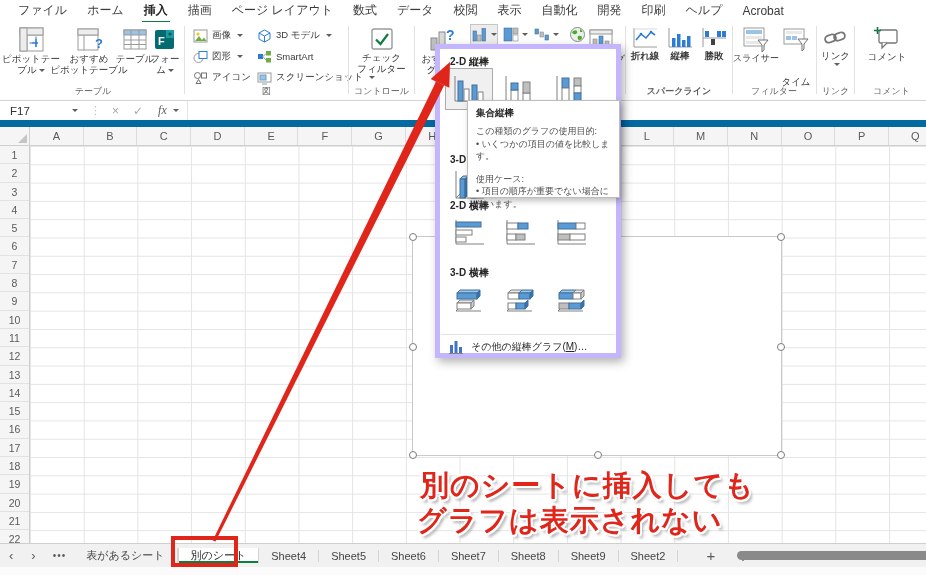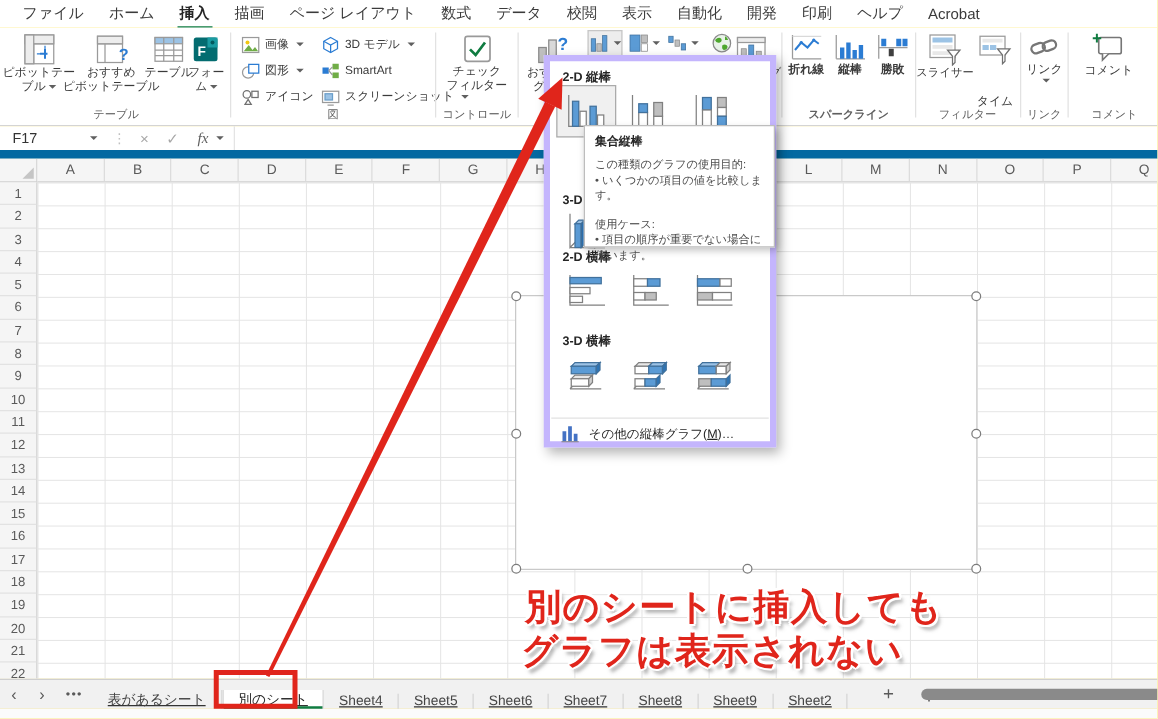--- a/index.html
+++ b/index.html
@@ -64,21 +64,21 @@
   
   .tooltip { position:absolute; left:467px; top:100px; width:153px; height:98px; background:#fff; border:1px solid #bdbdbd; box-shadow:2px 3px 6px rgba(0,0,0,.25); z-index:25; padding:6px 8px; }
   .tooltip .tt { font-size:9.5px; font-weight:bold; color:#262626; margin-bottom:5px; }
   .tooltip .tl { font-size:9px; color:#4d4d4d; line-height:12.5px; }
   .tooltip .gap { height:10px; }
 
   
   .tabbar { position:absolute; left:0; top:543px; width:926px; height:24px; background:#f1f1f1; border-top:1px solid #cfcfcf; display:flex; align-items:stretch; z-index:10; }
   .nav { display:flex; align-items:center; color:#5a5a5a; font-size:13px; padding:0 9px; }
   .navdots { display:flex; align-items:center; color:#5a5a5a; font-size:10px; letter-spacing:1px; padding:0 8px; }
-  .stabs { display:flex; align-items:flex-end;text-decoration:underline; }
+  .stabs { display:flex; align-items:center; }
   .stab { display:flex; align-items:center; padding:0 12px; font-size:11px; color:#444; border-right:1px solid #d5d5d5; position:relative; white-space:nowrap; }
   .stab.active { background:#fff; color:#262626; border-left:1px solid #d5d5d5; }
   .stab.active::after { content:""; position:absolute; left:0; right:0; bottom:0; height:2px; background:#107C41; }
   .addbtn { display:flex; align-items:center; font-size:15px; color:#5a5a5a; padding:0 14px 0 28px; }
   .tmenu { display:flex; align-items:center; font-size:12px; color:#5a5a5a; padding:0 8px; }
   .scrolleft { display:flex; align-items:center; font-size:10px; color:#444; padding:0 3px; }
   .hthumb { position:absolute; left:737px; top:7px; width:189px; height:9px; background:#8a8a8a; border-radius:5px 0 0 5px; }
   .bottomstrip { position:absolute; left:0; top:567px; width:926px; height:8px; background:#fbfbfb; }
 
   

